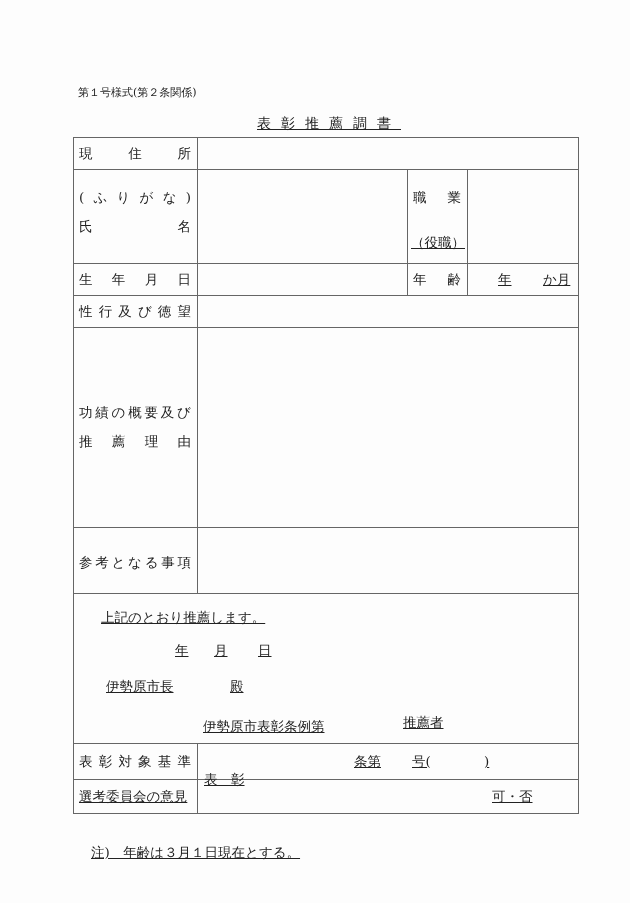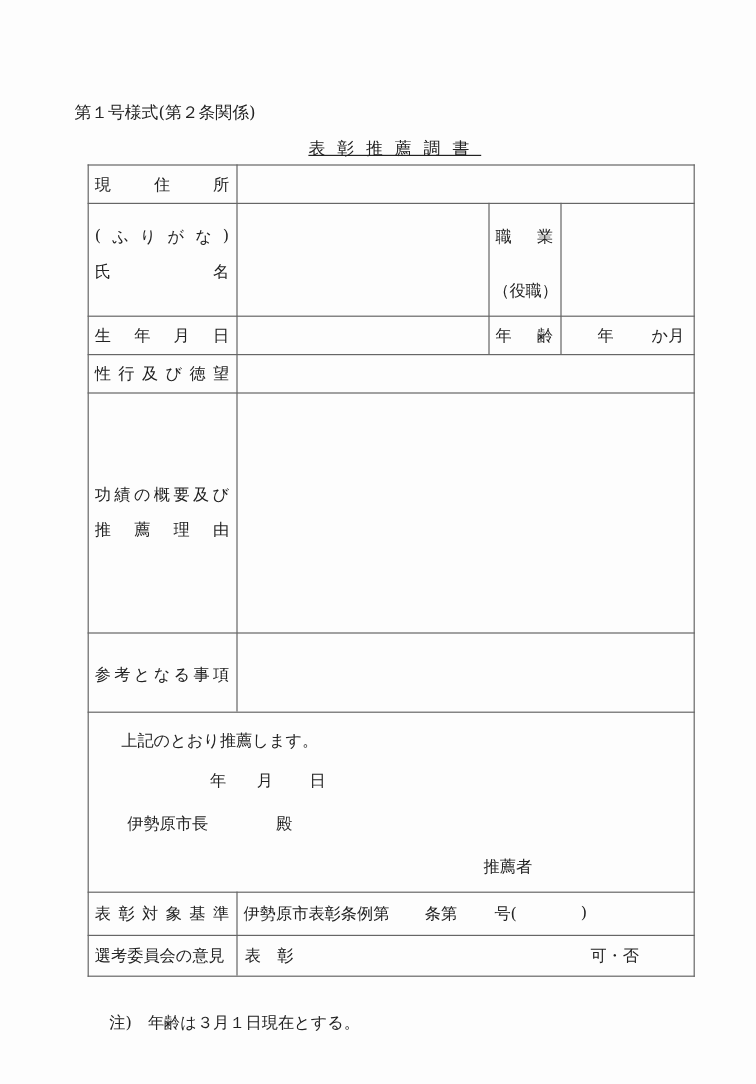--- a/index.html
+++ b/index.html
@@ -1,25 +1,25 @@
 <!DOCTYPE html>
 <html><head>
 <meta charset="utf-8">
 <style>
   html, body { margin: 0; padding: 0; background: #fdfdfd; }
   body { width: 630px; height: 903px; position: relative; overflow: hidden;
          font-family: "DejaVu Serif", "Liberation Serif", serif; color: #222; font-size: 13px; }
   .abs { position: absolute; white-space: nowrap; }
-  .form-no { left: 62px; top: 85px; font-size: 14px; }
+  .form-no { left: 78px; top: 85px; font-size: 11px; }
   .title { left: 257px; top: 115px; font-size: 14px; letter-spacing: 10px; text-decoration: underline; }
   .hl { position: absolute; height: 1px; background: #666; }
   .vl { position: absolute; width: 1px; background: #666; }
   .lbl { position: absolute; left: 79px; width: 112px; display: flex; justify-content: space-between; font-size: 13.5px; }
   .lbl span { display: inline-block; }
-  .txt { position: absolute; font-size: 13.5px; white-space: nowrap; }
+  .txt { position: absolute; font-size: 13.5px; white-space: nowrap; text-decoration: underline; }
   .cell { position: absolute; }
 </style>
 </head>
 <body>
 
 <div class="abs form-no">第１号様式(第２条関係)</div>
 <div class="abs title">表彰推薦調書</div>
 
 <div>
   <div class="hl" style="left:73px;width:506px;top:137px"></div>
@@ -129,22 +129,22 @@
 <div class="cell" style="left:420px;top:708px;width:150px;height:28px"></div>
 
 <div class="lbl" style="top:753px">
   <span>表</span>
   <span>彰</span>
   <span>対</span>
   <span>象</span>
   <span>基</span>
   <span>準</span>
 </div>
-<div class="txt" style="left:203px;top:753px">伊勢原市表彰条例第</div>
+<div class="txt" style="left:203px;top:718px">伊勢原市表彰条例第</div>
 <div class="txt" style="left:354px;top:753px">条第</div>
 <div class="txt" style="left:412px;top:753px">号(</div>
 <div class="txt" style="left:484px;top:753px">)</div>
 
 <div class="txt" style="left:79px;top:788px">選考委員会の意見</div>
-<div class="txt" style="left:204px;top:788px">表　彰</div>
+<div class="txt" style="left:204px;top:771px">表　彰</div>
 <div class="txt" style="left:492px;top:788px">可・否</div>
 
 <div class="txt" style="left:91px;top:844px">注)　年齢は３月１日現在とする。</div>
 
 </body></html>

